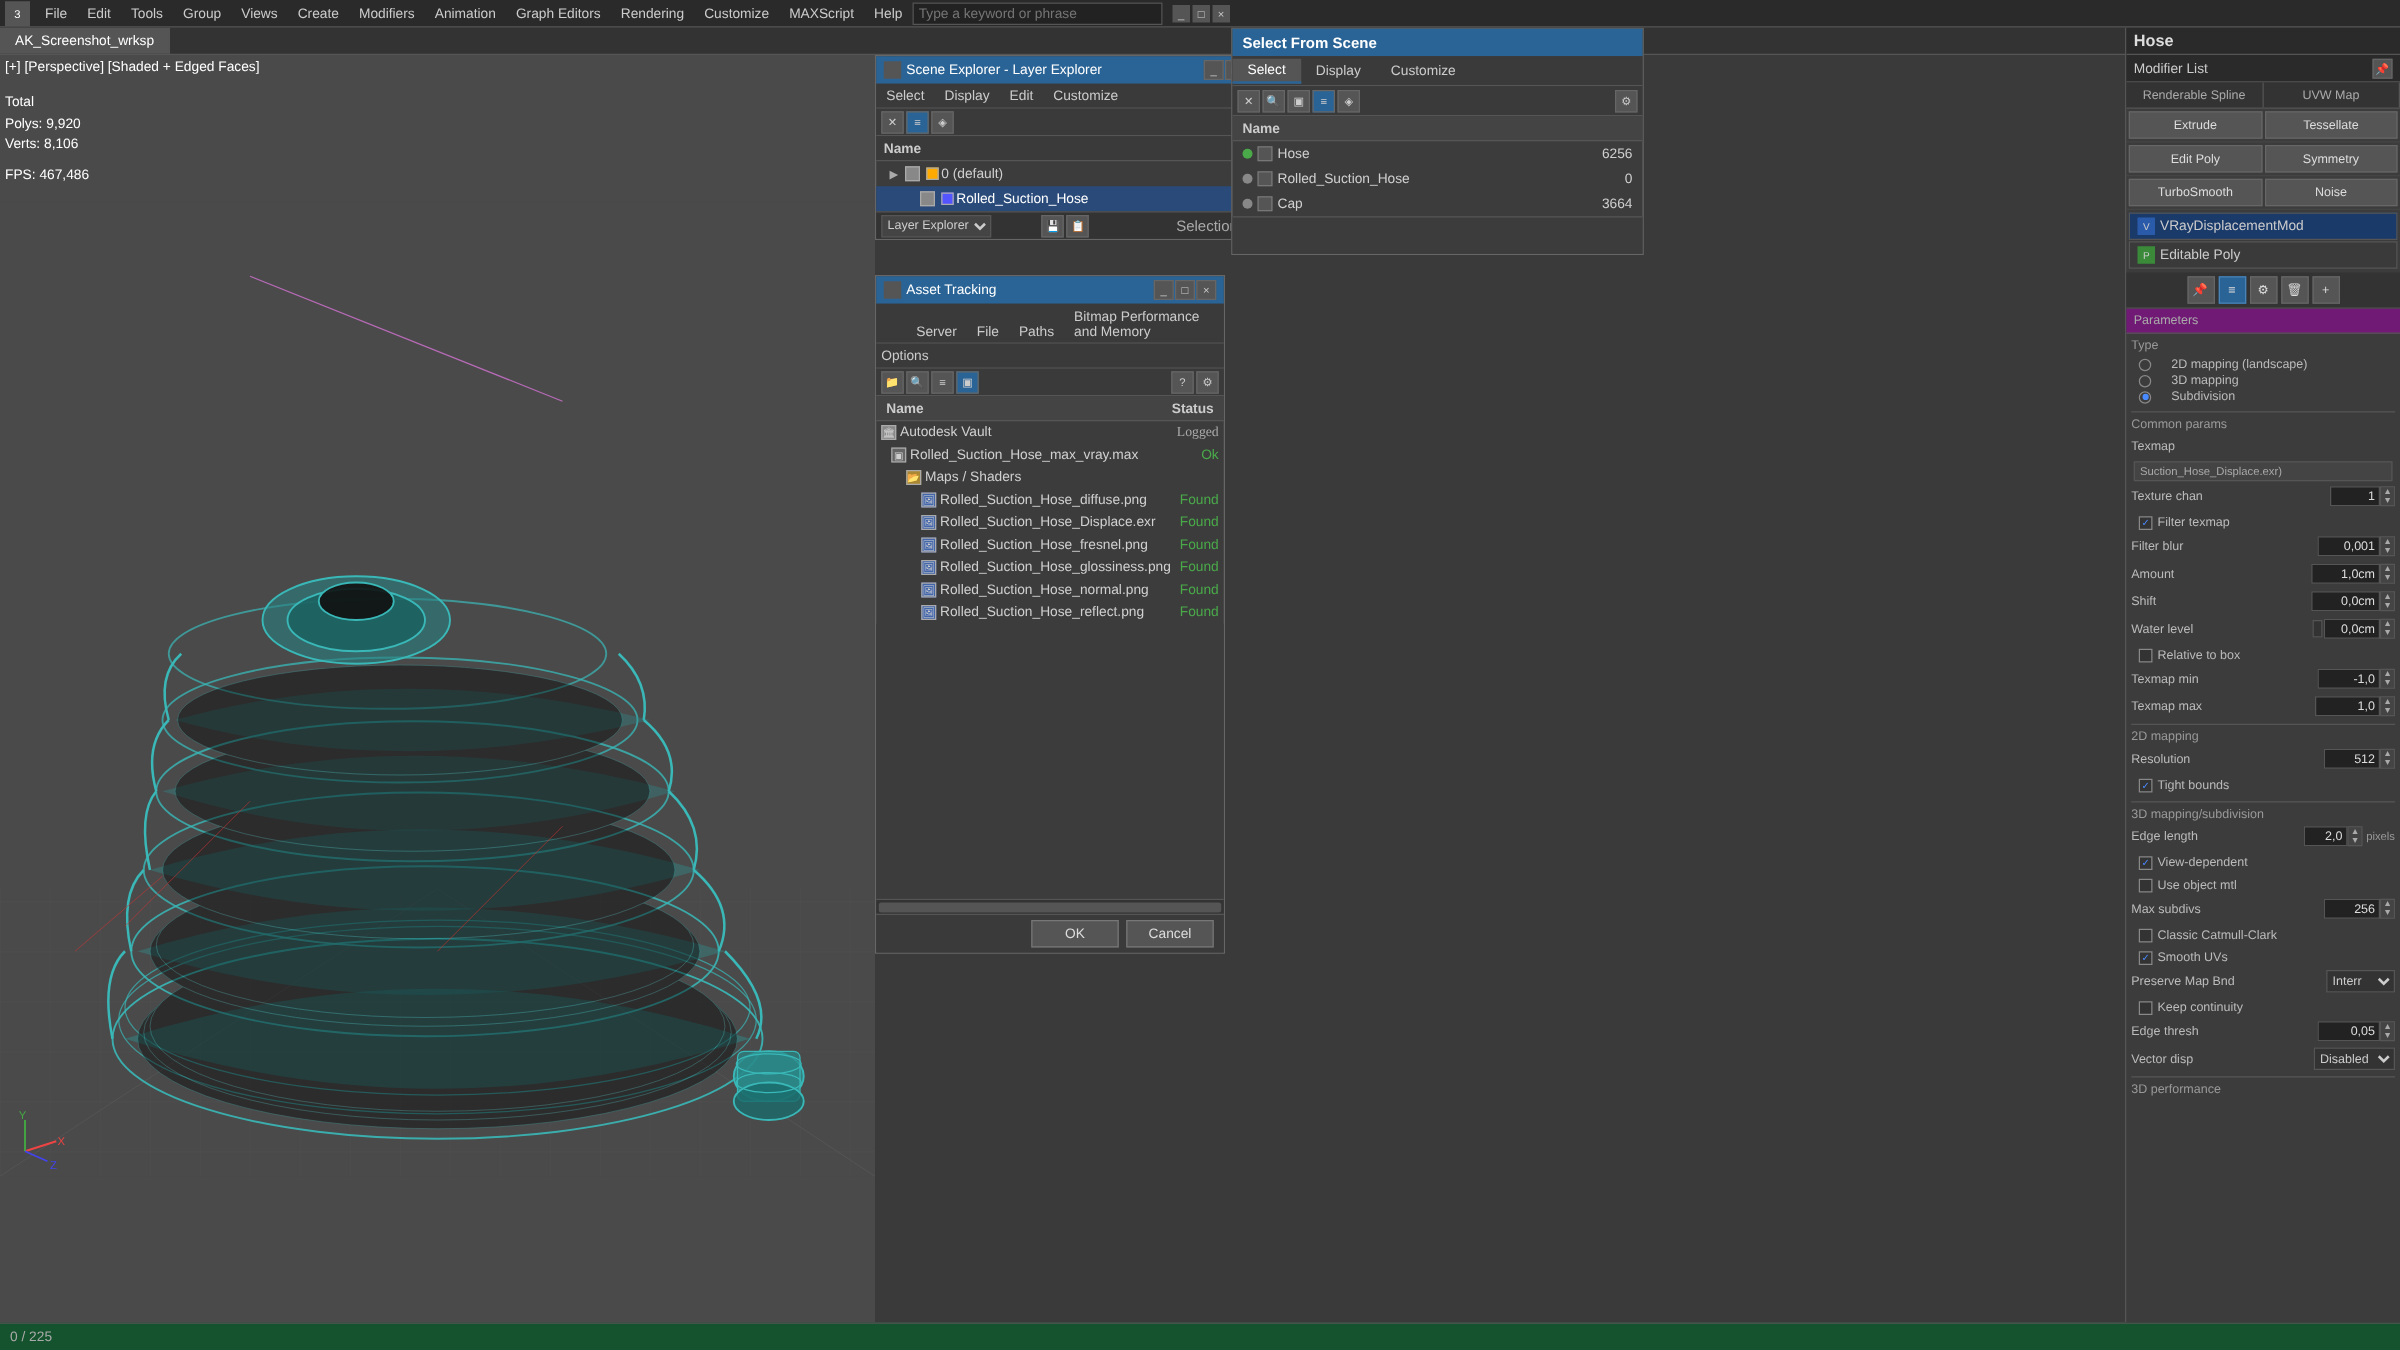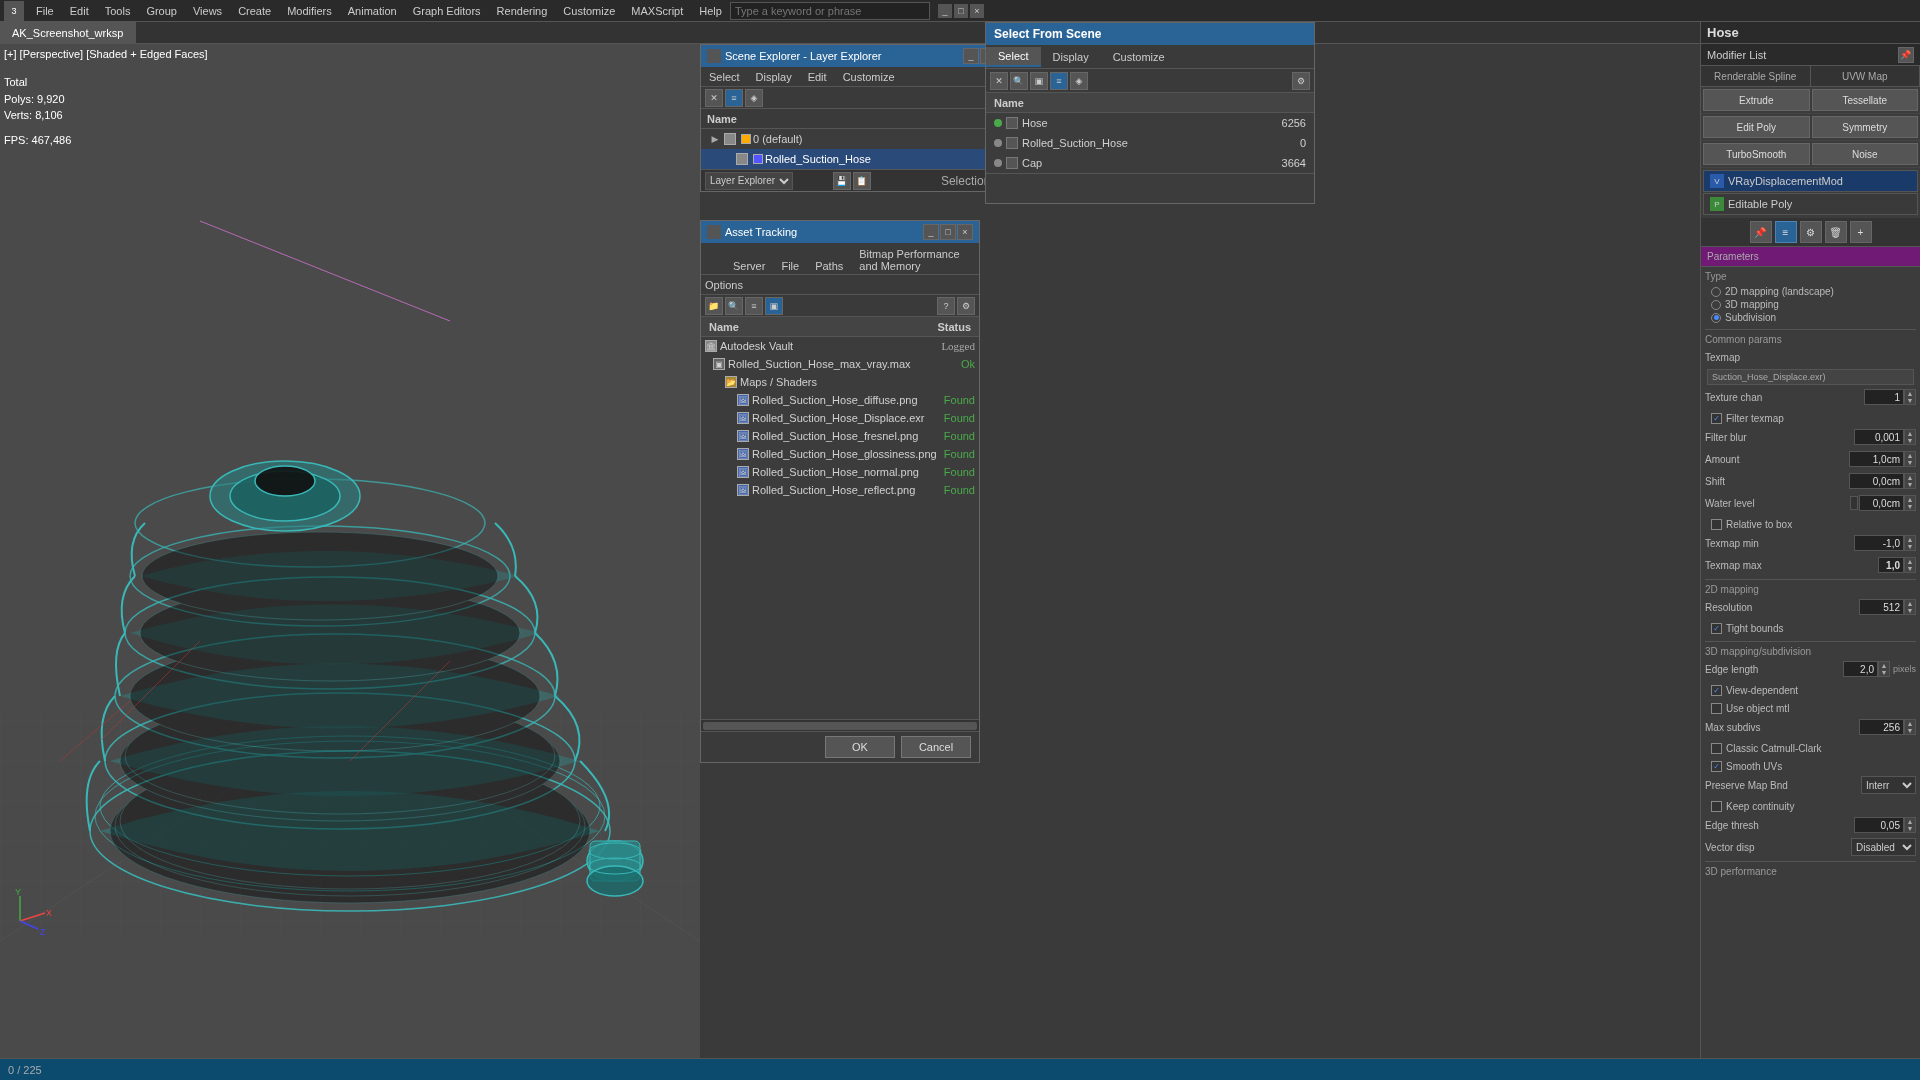--- a/index.html
+++ b/index.html
@@ -118,21 +118,21 @@
       position: absolute;
       top: 0; left: 0;
       width: 100%; height: 100%;
     }
 
     
     #status-bar {
       position: absolute;
       bottom: 0; left: 0; right: 0;
       height: 22px;
-      background: #0c4a6e;
+      background: #14532d;
       display: flex;
       align-items: center;
       border-top: 1px solid #555;
       padding: 0 8px;
       font-size: 11px;
       color: #aaa;
     }
 
     
     #scene-explorer {
@@ -531,21 +531,21 @@
     }
     .radio-group {
       display: flex;
       flex-direction: column;
       gap: 2px;
       padding: 2px 6px;
     }
     .radio-item {
       display: flex;
       align-items: center;
-      gap: 4px;
+      gap: 16px;
       font-size: 10px;
       color: #bbb;
     }
     .radio-dot {
       width: 10px; height: 10px;
       border: 1px solid #888;
       border-radius: 50%;
       display: flex; align-items: center; justify-content: center;
     }
     .radio-dot.selected::after {
@@ -1142,21 +1142,21 @@
       <span class="param-name">Texmap min</span>
       <input type="text" class="param-value" style="width: 50px;" value="-1,0">
       <div class="param-spinner">
         <div class="param-spinner-up">▲</div>
         <div class="param-spinner-down">▼</div>
       </div>
     </div>
 
     <div class="param-row">
       <span class="param-name">Texmap max</span>
-      <input type="text" class="param-value" style="width: 26px; font-weight: bold;" value="1,0">
+      <input type="text" class="param-value" style="width: 52px;" value="1,0">
       <div class="param-spinner">
         <div class="param-spinner-up">▲</div>
         <div class="param-spinner-down">▼</div>
       </div>
     </div>
 
     <div class="section-divider"></div>
 
     <div class="param-label">2D mapping</div>
 

